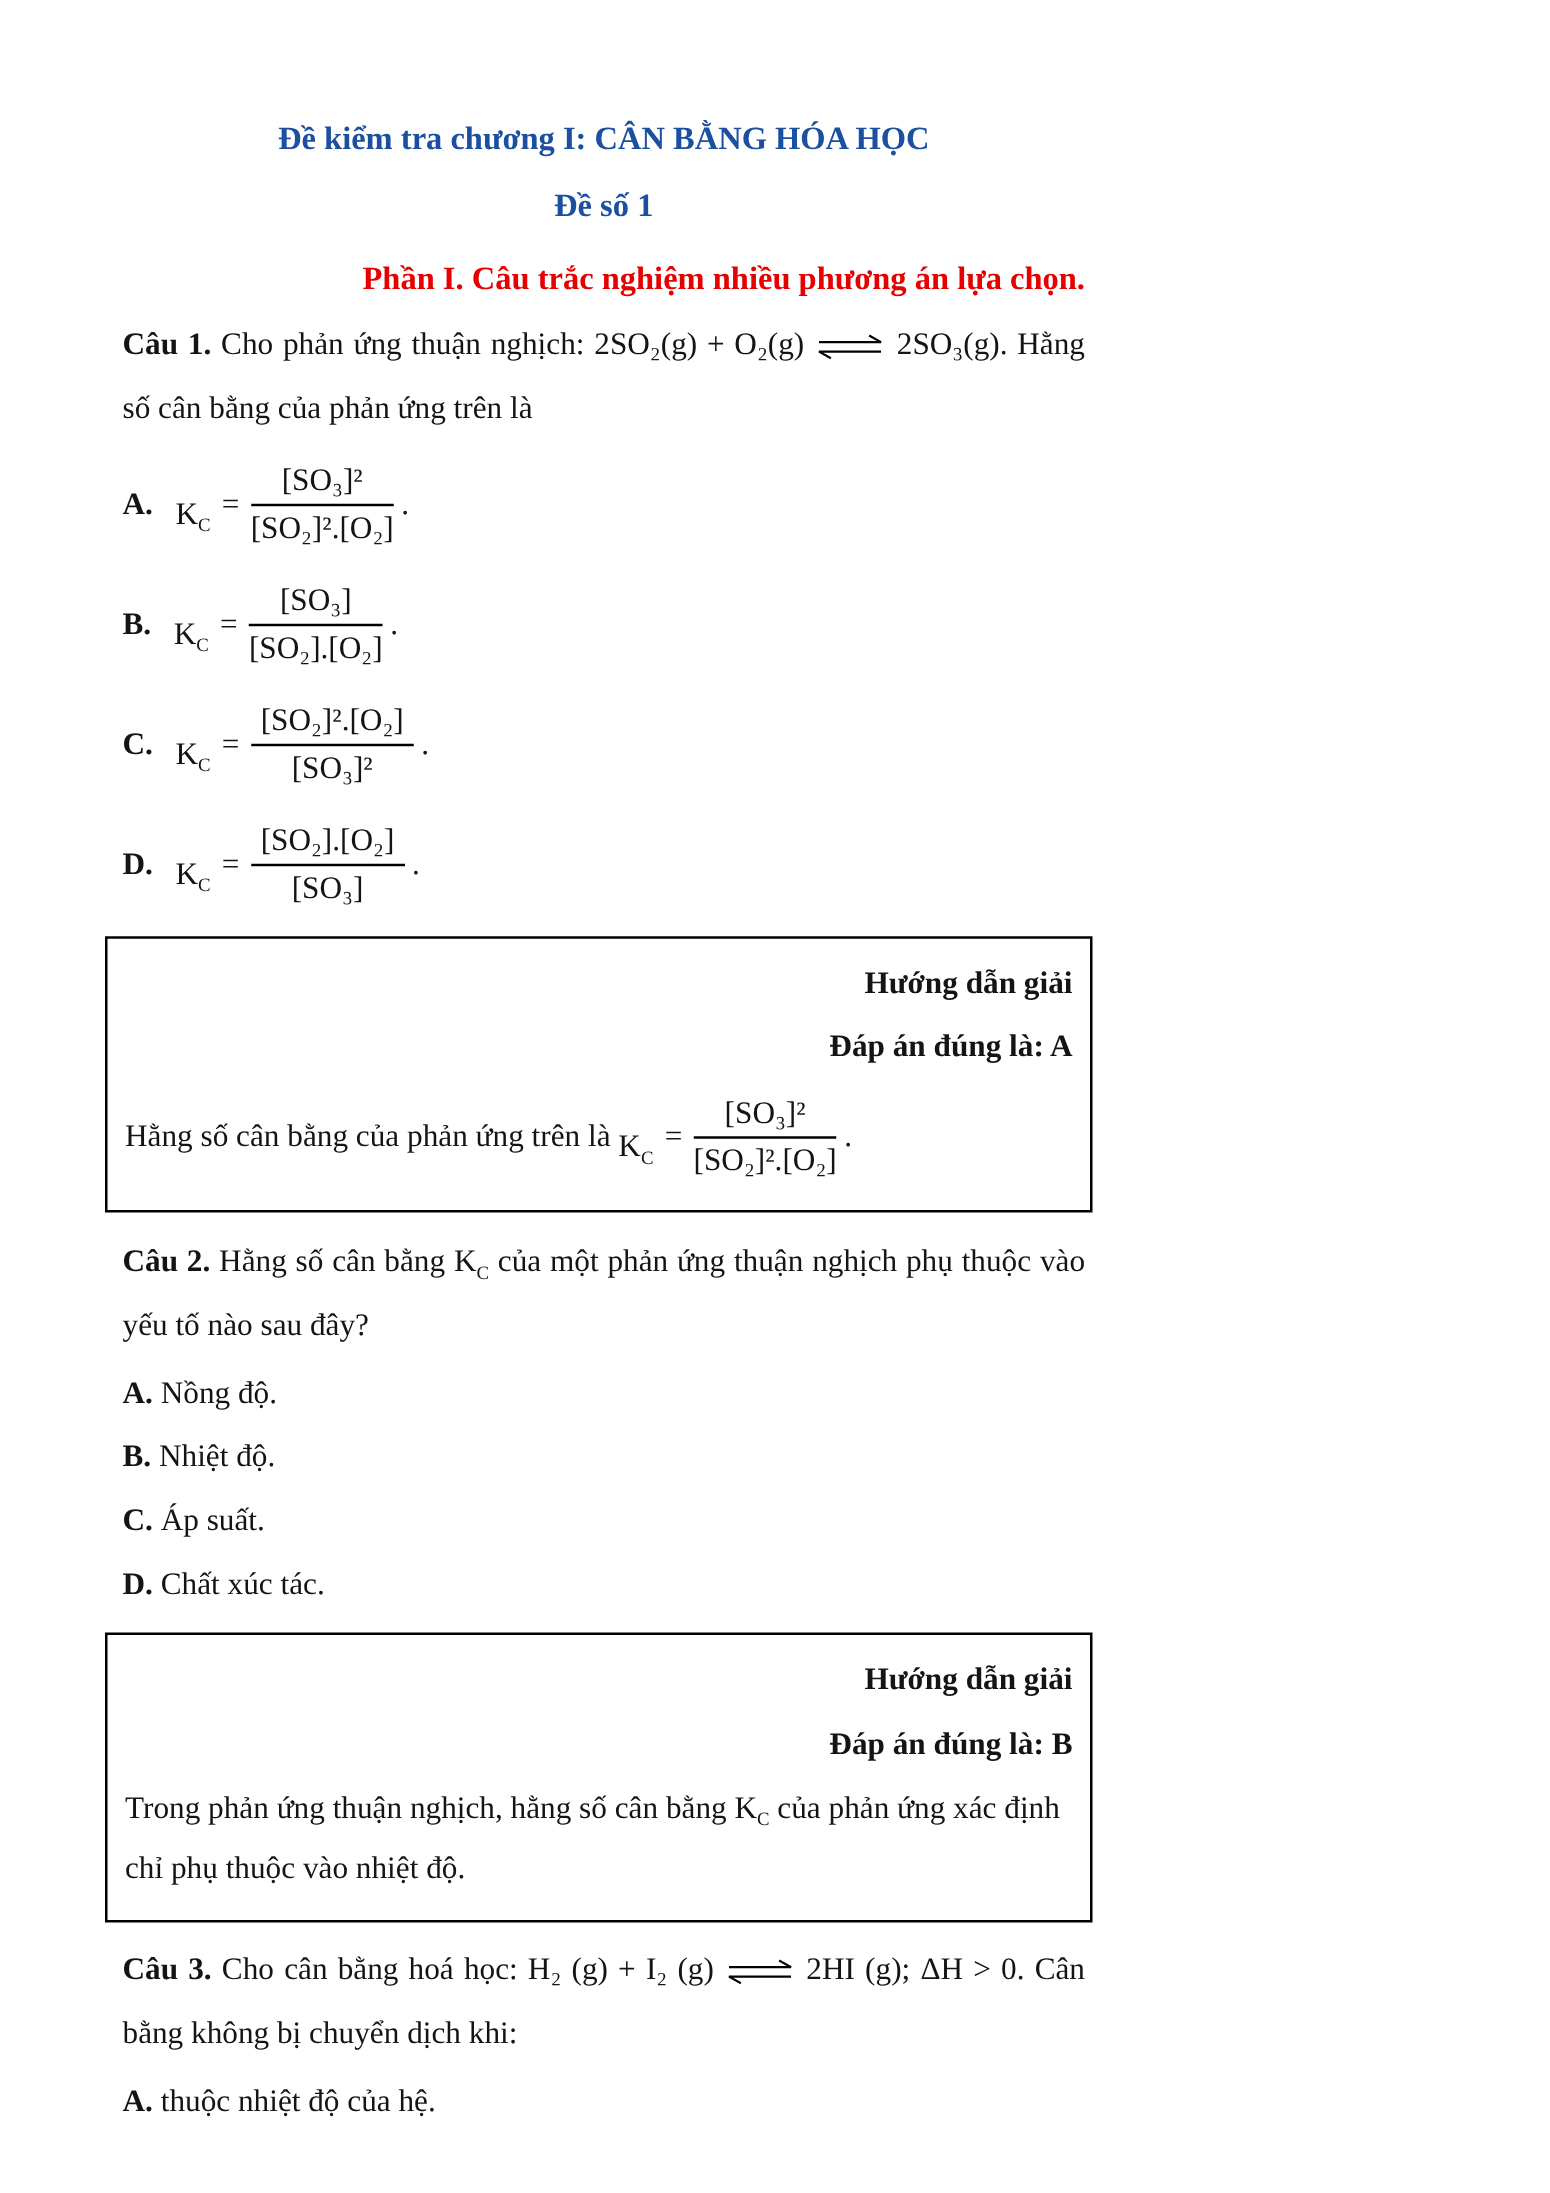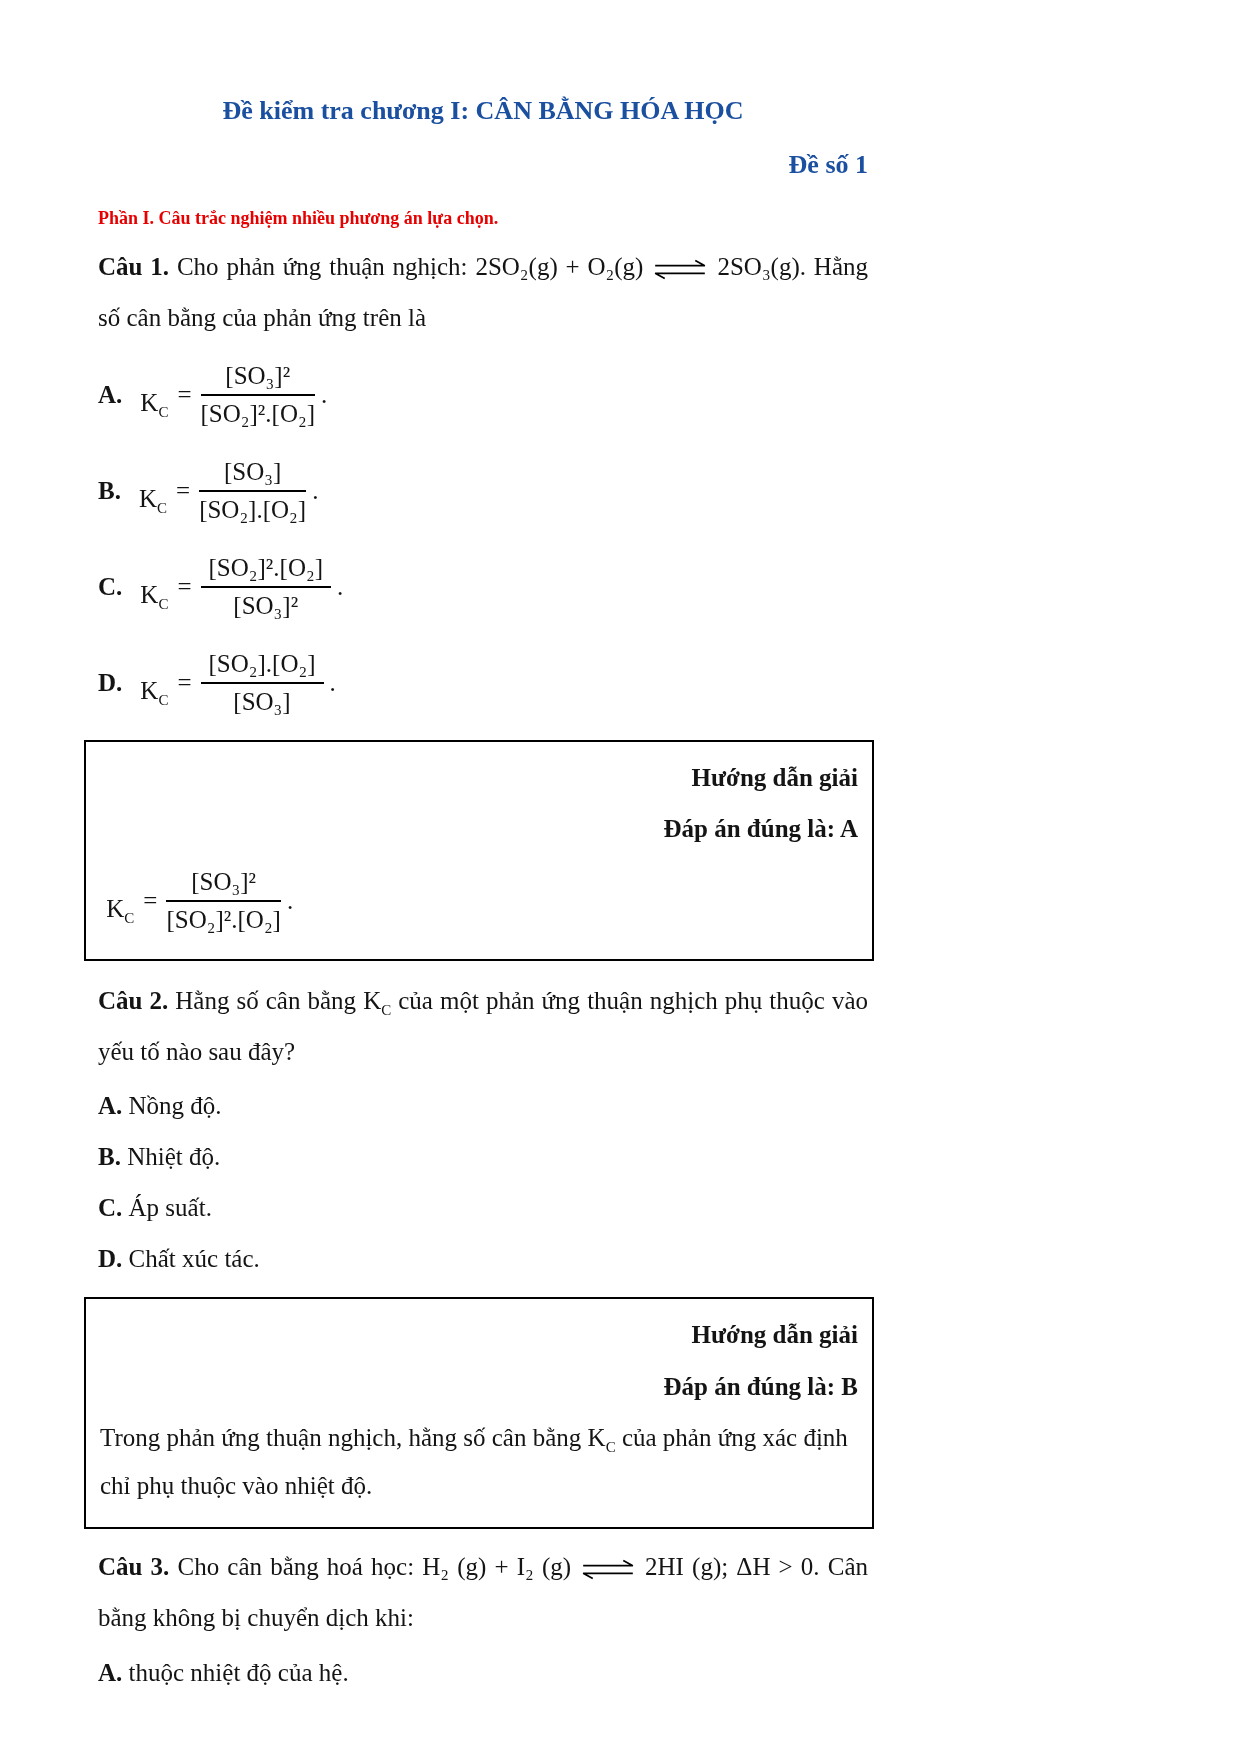--- a/index.html
+++ b/index.html
@@ -11,26 +11,27 @@
   }
   .page {
     width:1088px; min-height:1754px; background:#fff;
     padding:96px 220px 40px 98px;
   }
   .title {
     text-align:center; font-weight:bold; font-size:26px;
     color:var(--title_blue,#1b4fa0);
   }
   .subtitle {
-    text-align:right; font-weight:bold; font-size:26px;
+    text-align:center; font-weight:bold; font-size:26px;
     color:var(--title_blue,#1b4fa0); margin-top:24px;
   }
   .part-heading {
-    font-weight:bold; font-size:18px; color:var(--heading_red,#e60000);
+    font-weight:bold; font-size:26px; color:var(--heading_red,#e60000);
     margin-top:28px;
+    text-align:right;
   }
   .para {
     font-size:25px; line-height:2.05; text-align:justify; margin-top:12px;
   }
   .q-label { font-weight:bold; }
   .chem { white-space:nowrap; }
   .eq-arrow { vertical-align:middle; margin:0 8px; }
   sub.kc-sub { font-size:0.60em; }
   .kc { white-space:nowrap;margin-top:20px; }
   .eqsign { margin:0 9px; }
@@ -112,21 +113,21 @@
         <span class="num">[SO₂].[O₂]</span>
         <span class="den">[SO₃]</span>
       </span>
     <span class="period">.</span>
   </div>
 
   <div class="solution-box">
     <p class="box-line bold">Hướng dẫn giải</p>
     <p class="box-line bold">Đáp án đúng là: A</p>
     <div class="inline-frac-line">
-      &nbsp;
+      <span>Hằng số cân bằng của phản ứng trên là </span>&nbsp;
       <span class="kc"><span>K</span><sub class="kc-sub">C</sub></span>
       <span class="eqsign">=</span>
       <span class="frac">
           <span class="num">[SO₃]²</span>
           <span class="den">[SO₂]².[O₂]</span>
         </span>
       <span class="period">.</span>
     </div>
   </div>
 

